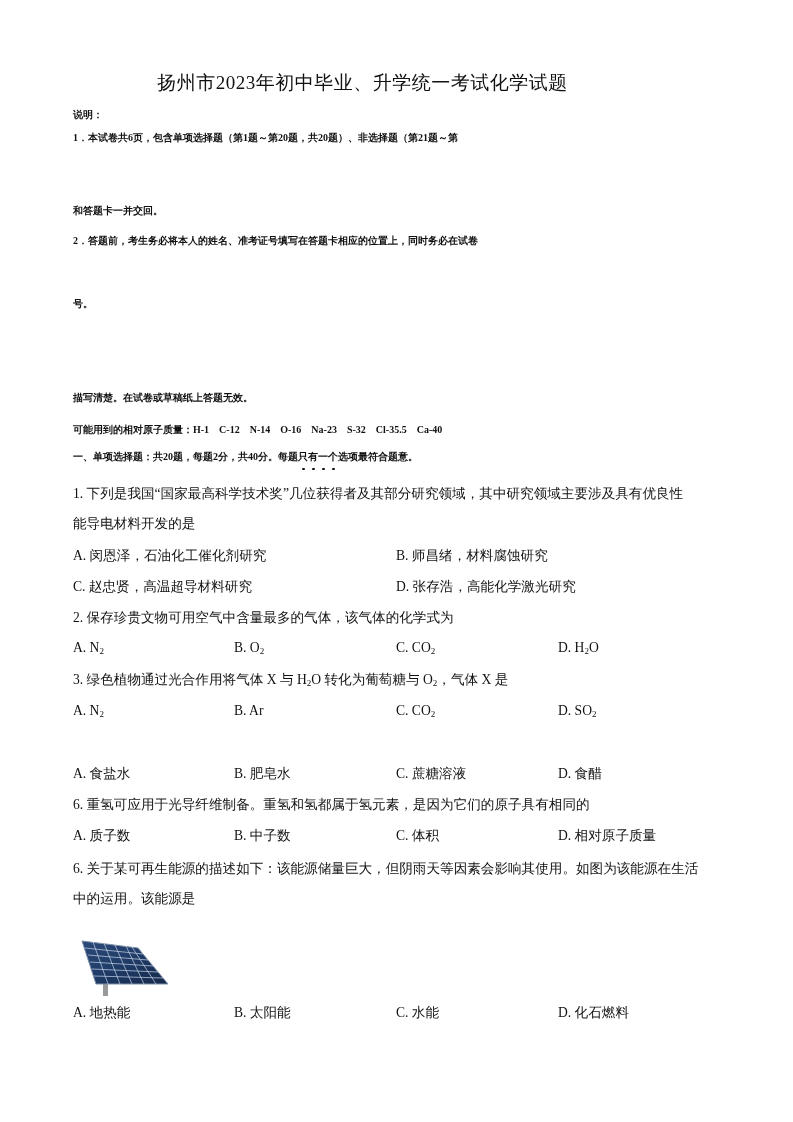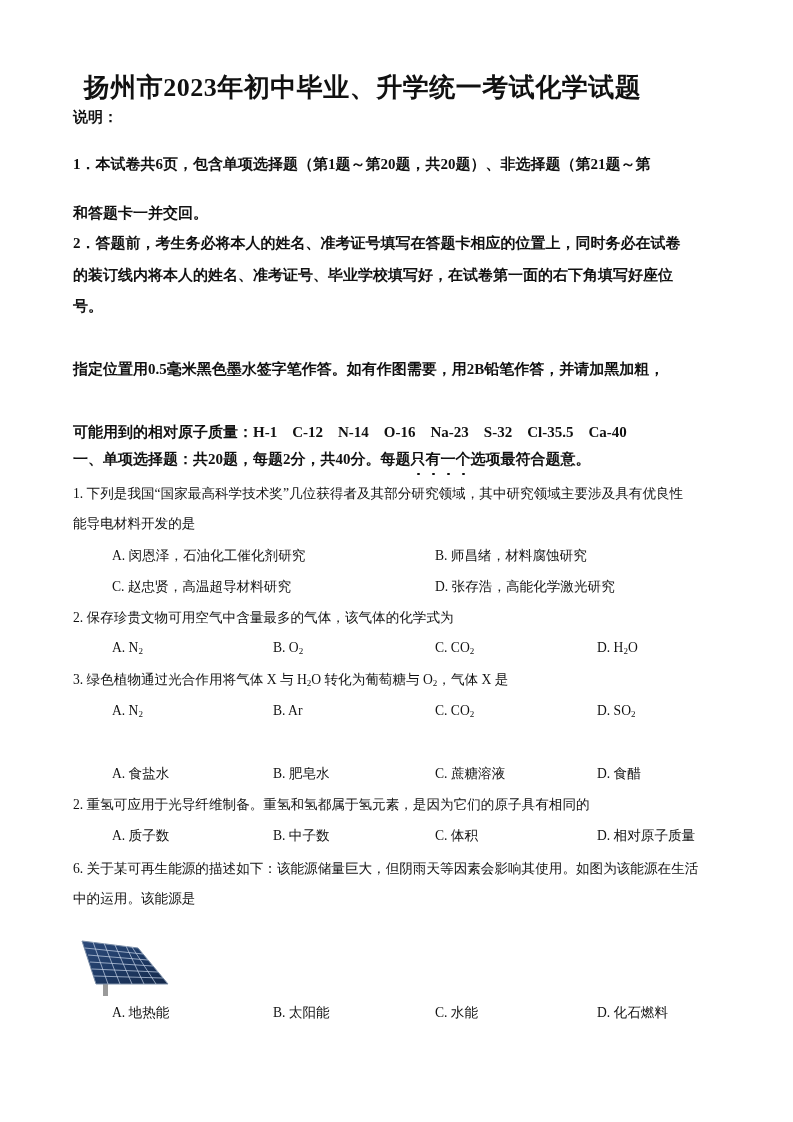--- a/index.html
+++ b/index.html
@@ -1,44 +1,43 @@
 <!DOCTYPE html>
 <html><head>
 <meta charset="utf-8">
 <style>
   html, body { margin: 0; padding: 0; background: #ffffff; }
   body { width: 793px; height: 1122px; position: relative; overflow: hidden;
          font-family: "Liberation Serif", "DejaVu Serif", serif; color: #111; }
   .page { position: absolute; left: 0; top: 0; width: 793px; height: 1122px; }
   .title { position: absolute; top: 70px; left: 0; width: 725px; text-align: center;
-           font-size: 26px; font-weight: bold; letter-spacing: 0.5px; }
-  .b { font-weight: bold; font-size: 15px; }
+           font-size: 19px; font-weight: normal; letter-spacing: 0.5px; }
+  .b { font-weight: bold; font-size: 10px; }
   .line { position: absolute; left: 73px; white-space: nowrap; }
   .q { font-size: 13.6px; }
-  .opt { position: absolute; white-space: nowrap; font-size: 13.6px; margin-left: 39px; }
+  .opt { position: absolute; white-space: nowrap; font-size: 13.6px; }
   .emph { position: relative; display: inline-block; }
   .emph::after { content: ""; position: absolute; left: 50%; bottom: -6px; width: 2.5px; height: 2.5px;
                  margin-left: -1px; background: #111; border-radius: 50%; }
   sub { font-size: 9px; vertical-align: -2px; }
   .panel { position: absolute; left: 80px; top: 938px; width: 95px; height: 60px; }
 </style>
 </head>
 <body>
 
 <div class="page">
 
   <div class="title">扬州市2023年初中毕业、升学统一考试化学试题</div>
 
   <div class="line b" style="top:108px">说明：</div>
-  <div class="line b" style="top:155px">1．本试卷共6页，包含单项选择题（第1题～第20题，共20题）、非选择题（第21题～第</div>
+  <div class="line b" style="top:131px">1．本试卷共6页，包含单项选择题（第1题～第20题，共20题）、非选择题（第21题～第</div>
   <div class="line b" style="top:204px">和答题卡一并交回。</div>
   <div class="line b" style="top:234px">2．答题前，考生务必将本人的姓名、准考证号填写在答题卡相应的位置上，同时务必在试卷</div>
-  <div class="line b" style="top:266px">的装订线内将本人的姓名、准考证号、毕业学校填写好，在试卷第一面的右下角填写好座位</div>
   <div class="line b" style="top:297px">号。</div>
-  <div class="line b" style="top:360px">指定位置用0.5毫米黑色墨水签字笔作答。如有作图需要，用2B铅笔作答，并请加黑加粗，</div>
+  <div class="line b" style="top:391px">描写清楚。在试卷或草稿纸上答题无效。</div>
 
   <div class="line b" style="top:423px">
     <span>可能用到的相对原子质量：</span><span>H-1</span>&nbsp;&nbsp;&nbsp;&nbsp;<span>C-12</span>&nbsp;&nbsp;&nbsp;&nbsp;<span>N-14</span>&nbsp;&nbsp;&nbsp;&nbsp;<span>O-16</span>&nbsp;&nbsp;&nbsp;&nbsp;<span>Na-23</span>&nbsp;&nbsp;&nbsp;&nbsp;<span>S-32</span>&nbsp;&nbsp;&nbsp;&nbsp;<span>Cl-35.5</span>&nbsp;&nbsp;&nbsp;&nbsp;<span>Ca-40</span>
   </div>
 
   <div class="line b" style="top:450px">
     <span>一、单项选择题：共20题，每题2分，共40分。每题</span><span class="emph">只</span><span class="emph">有</span><span class="emph">一</span><span class="emph">个</span><span>选项最符合题意。</span>
   </div>
 
   <div class="line q" style="top:485px">1. 下列是我国“国家最高科学技术奖”几位获得者及其部分研究领域，其中研究领域主要涉及具有优良性</div>
@@ -58,21 +57,21 @@
   <div class="opt" style="left:73px; top:703px"><span>A. N</span><sub>2</sub><span></span></div>
   <div class="opt" style="left:234px; top:703px"><span>B. Ar</span><sub></sub><span></span></div>
   <div class="opt" style="left:396px; top:703px"><span>C. CO</span><sub>2</sub><span></span></div>
   <div class="opt" style="left:558px; top:703px"><span>D. SO</span><sub>2</sub><span></span></div>
 
   <div class="opt" style="left:73px; top:765px">A.  食盐水</div>
   <div class="opt" style="left:234px; top:765px">B.  肥皂水</div>
   <div class="opt" style="left:396px; top:765px">C.  蔗糖溶液</div>
   <div class="opt" style="left:558px; top:765px">D.  食醋</div>
 
-  <div class="line q" style="top:796px">2. 重氢可应用于光导纤维制备。重氢和氢都属于氢元素，是因为它们的原子具有相同的</div>
+  <div class="line q" style="top:796px">6. 重氢可应用于光导纤维制备。重氢和氢都属于氢元素，是因为它们的原子具有相同的</div>
   <div class="opt" style="left:73px; top:827px">A.  质子数</div>
   <div class="opt" style="left:234px; top:827px">B.  中子数</div>
   <div class="opt" style="left:396px; top:827px">C.  体积</div>
   <div class="opt" style="left:558px; top:827px">D.  相对原子质量</div>
 
   <div class="line q" style="top:860px">6. 关于某可再生能源的描述如下：该能源储量巨大，但阴雨天等因素会影响其使用。如图为该能源在生活</div>
   <div class="line q" style="top:890px">中的运用。该能源是</div>
 
   <div class="panel">
     <svg width="95" height="60" viewBox="0 0 95 60">

